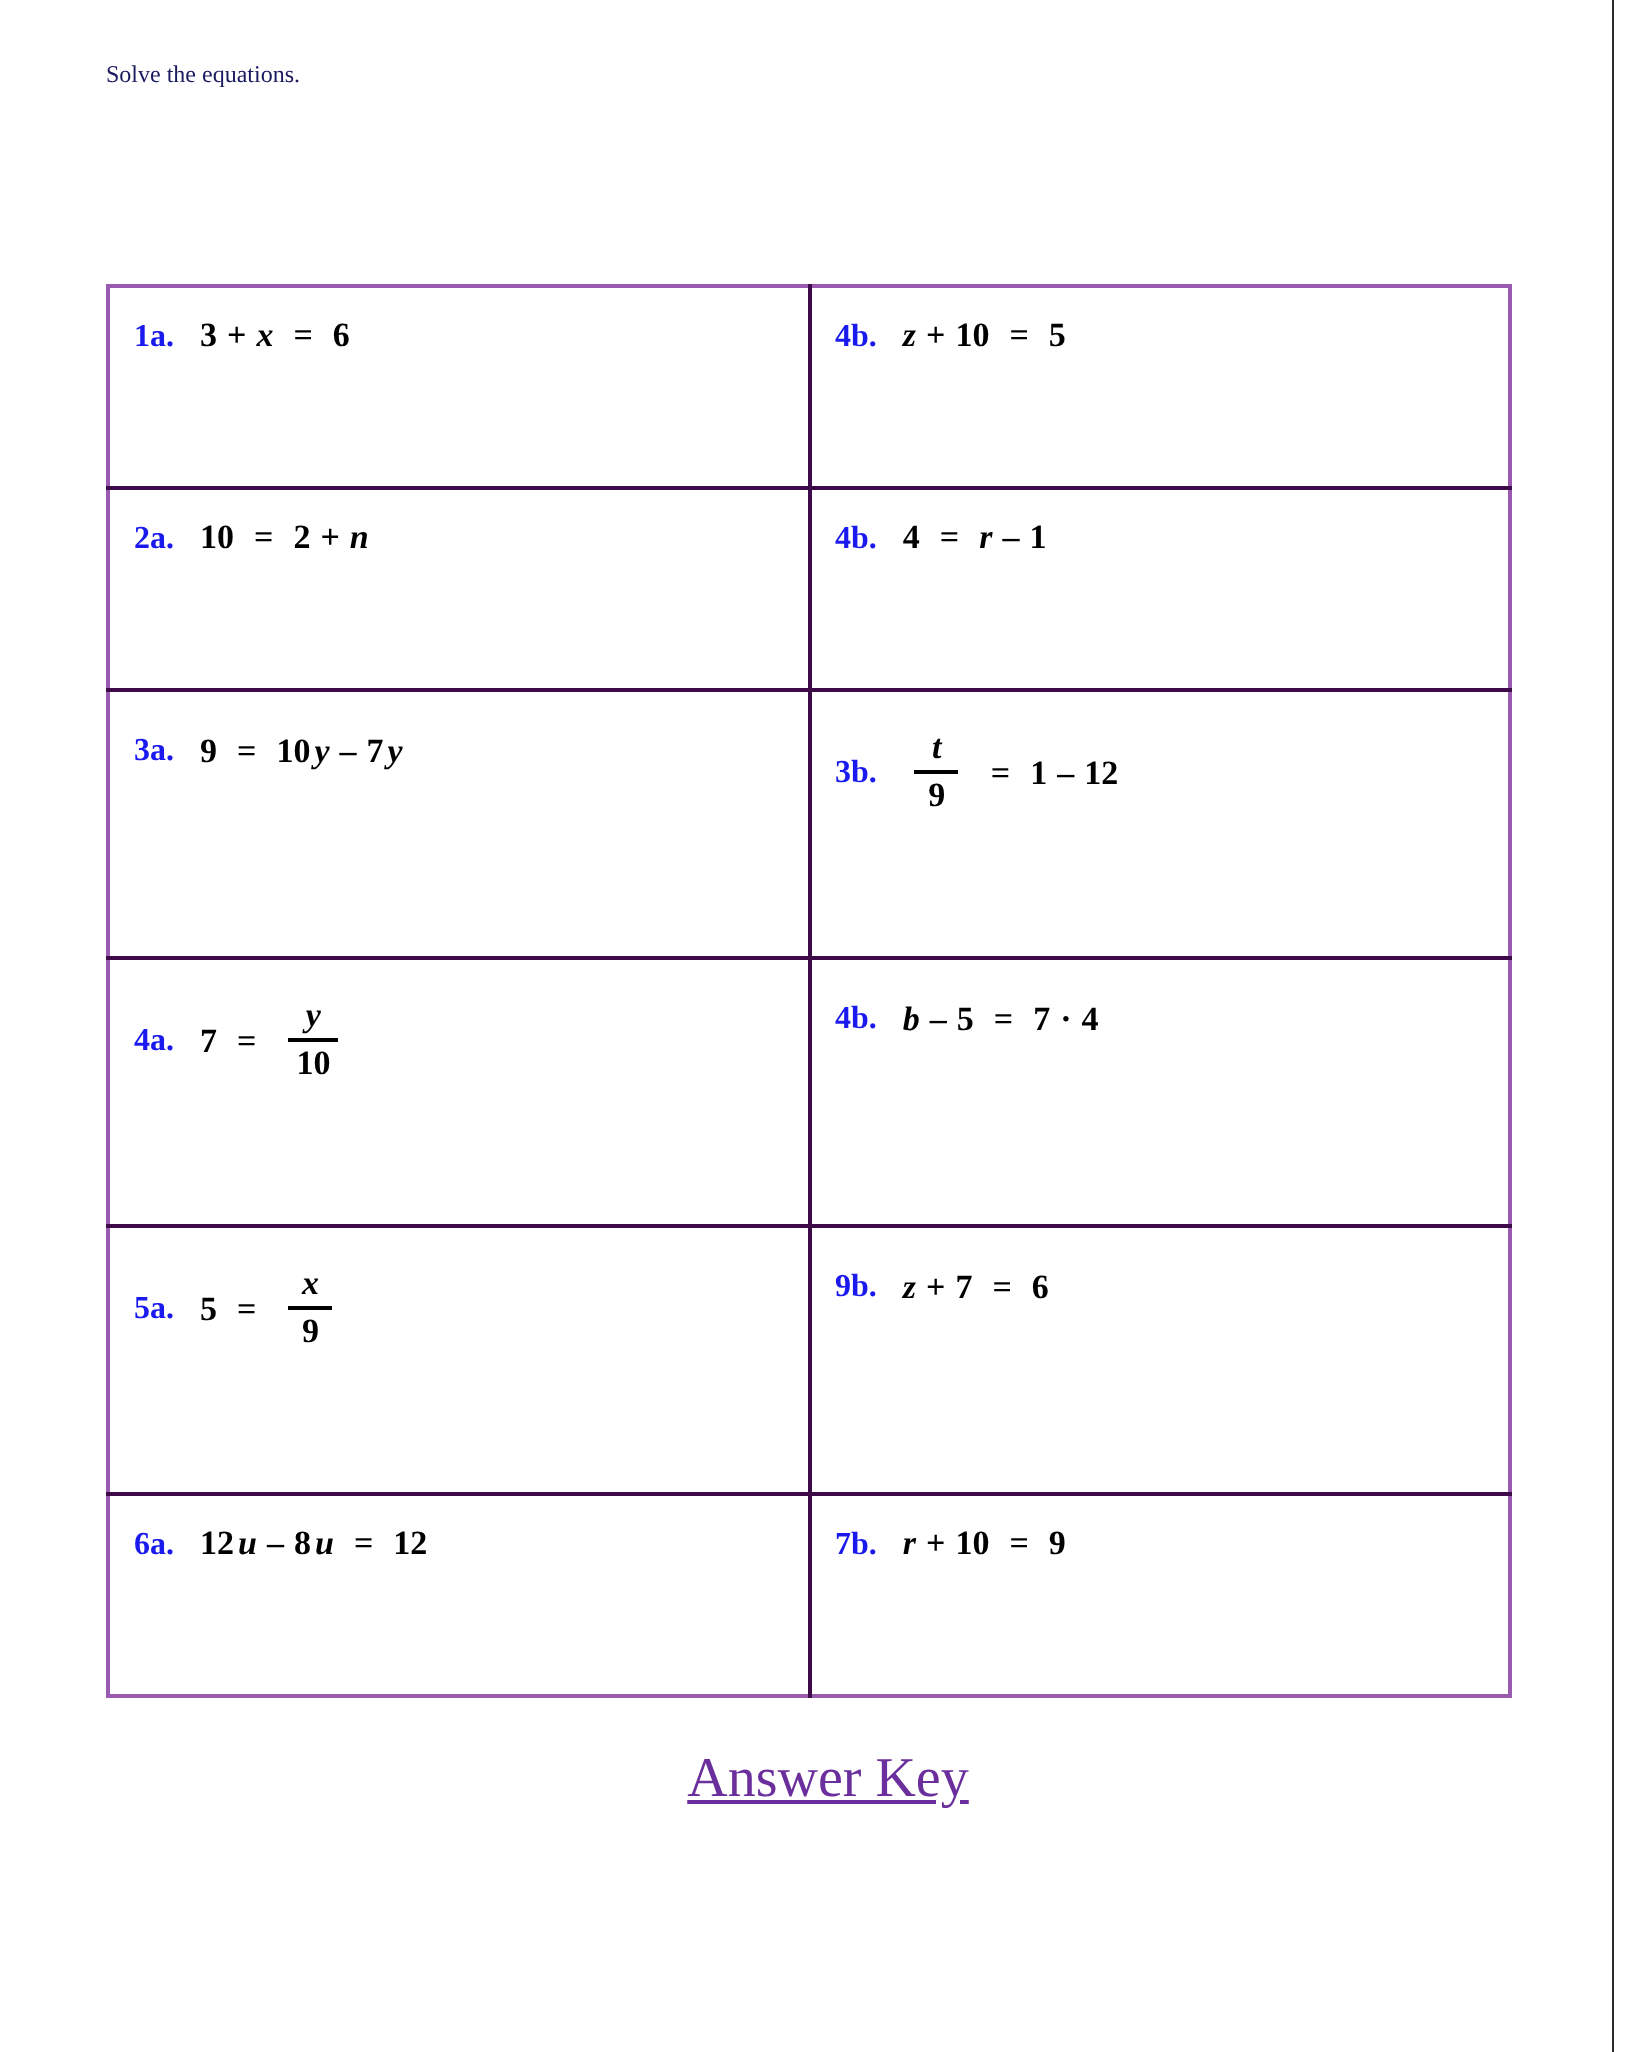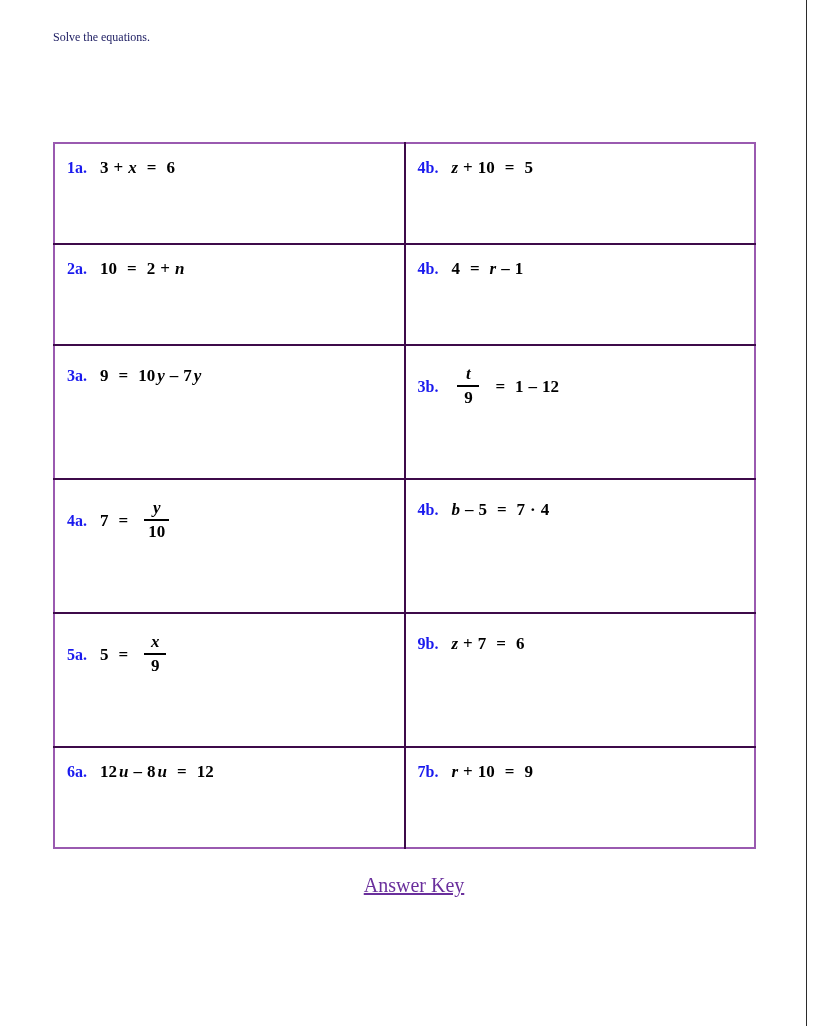--- a/index.html
+++ b/index.html
@@ -137,21 +137,21 @@
   
   .answer-key-wrap {
     position: absolute;
     top: 874px;
     left: 0;
     width: 806px;
     text-align: center;
   }
   .answer-key {
     color: #6a2f9c;
-    font-size: 20px;
+    font-size: 28px;
     text-decoration: underline;
     cursor: pointer;
     font-family: "Liberation Serif", "DejaVu Serif", serif;
     margin-left: 22px;
   }
 </style>
 </head>
 <body>
 
 <div class="page-edge"></div>

